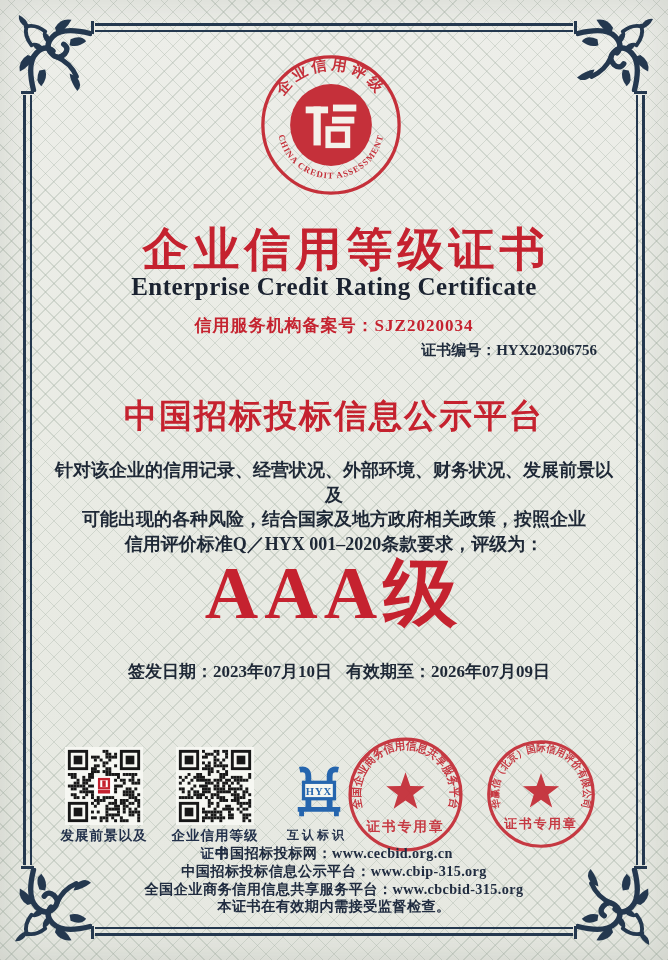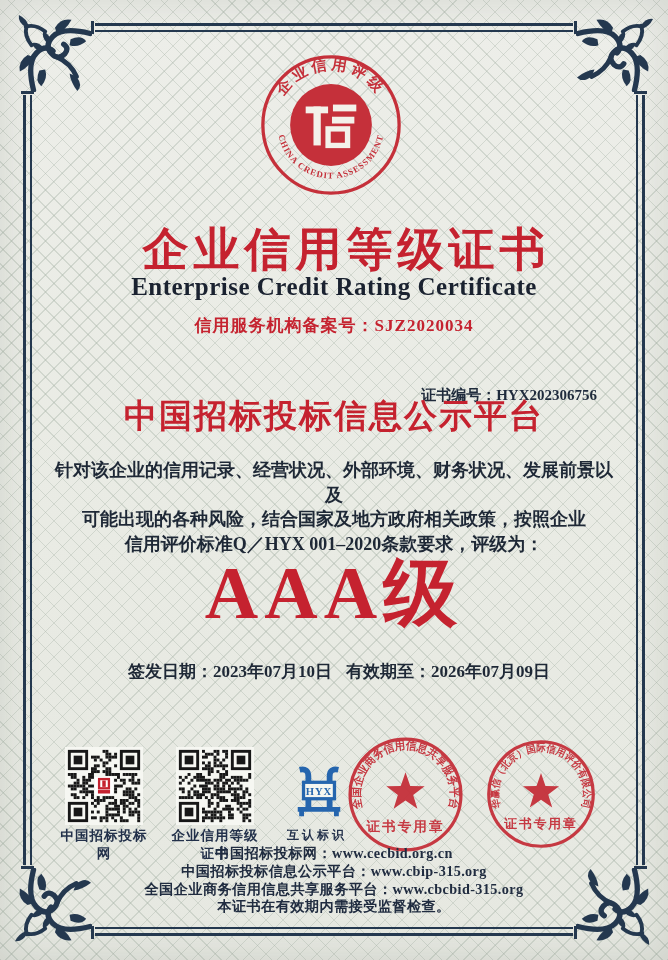--- a/index.html
+++ b/index.html
@@ -7,21 +7,21 @@
     position:relative;width:668px;height:960px;margin:0 auto;overflow:hidden;
     font-family:"Liberation Serif","DejaVu Serif",serif;
     background:
       repeating-linear-gradient(45deg, rgba(168,180,168,.38) 0 1px, transparent 1px 12px),
       repeating-linear-gradient(-45deg, rgba(168,180,168,.38) 0 1px, transparent 1px 12px),
       linear-gradient(180deg,#edeee9 0%,#e9ebe4 55%,#e6e8e1 100%);
     box-shadow:inset 0 0 40px rgba(90,100,90,.18);
   }
   .abs{position:absolute;}
   .ctr{left:0;right:0;text-align:center;}
-  .navy{color:#1f2b3c;margin-top:45px;}
+  .navy{color:#1f2b3c;}
   .red{color:#c5222f;}
   .bold{font-weight:bold;}
   
   .bline{position:absolute;background:#24384f;}
   .cap{position:absolute;background:#24384f;}
   .corner{position:absolute;width:78px;height:78px;}
   
   .title{top:219px;font-size:46px;letter-spacing:5px;padding-left:25px;}
   .subtitle{top:273px;font-size:25px;letter-spacing:.5px;color:#1a2230;}
   .regline{top:314px;font-size:17px;letter-spacing:1px;}
@@ -570,21 +570,21 @@
         <rect x="1" y="1" width="5" height="5" fill="#f6f7f2"></rect>
         <rect x="2" y="2" width="3" height="3" fill="#171717"></rect>
         <rect x="18" y="0" width="7" height="7"></rect>
         <rect x="19" y="1" width="5" height="5" fill="#f6f7f2"></rect>
         <rect x="20" y="2" width="3" height="3" fill="#171717"></rect>
         <rect x="0" y="18" width="7" height="7"></rect>
         <rect x="1" y="19" width="5" height="5" fill="#f6f7f2"></rect>
         <rect x="2" y="20" width="3" height="3" fill="#171717"></rect>
       </g>
     </svg>
-  <div class="qrlabel bold" style="left:58px;width:92px">中国招标投标网</div>
+  <div class="qrlabel bold" style="left:58px;width:92px">发展前景以及</div>
   <div class="qrlabel bold" style="left:166px;width:98px">企业信用等级证书</div>
 
   <svg class="abs" style="left:290px;top:760px;width:58px;height:62px" viewBox="0 0 60 62">
     <g stroke="#2565ae" fill="none">
       <path d="M19 50 V16 q0 -9 -9 -7" stroke-width="6"></path>
       <path d="M41 50 V16 q0 -9 9 -7" stroke-width="6"></path>
       <path d="M8 50 H52" stroke-width="5"></path>
       <path d="M12 50 v7 M48 50 v7" stroke-width="5"></path>
     </g>
     <rect x="14" y="22" width="32" height="17" fill="#f4f5f0" stroke="#2565ae" stroke-width="3.4"></rect>

